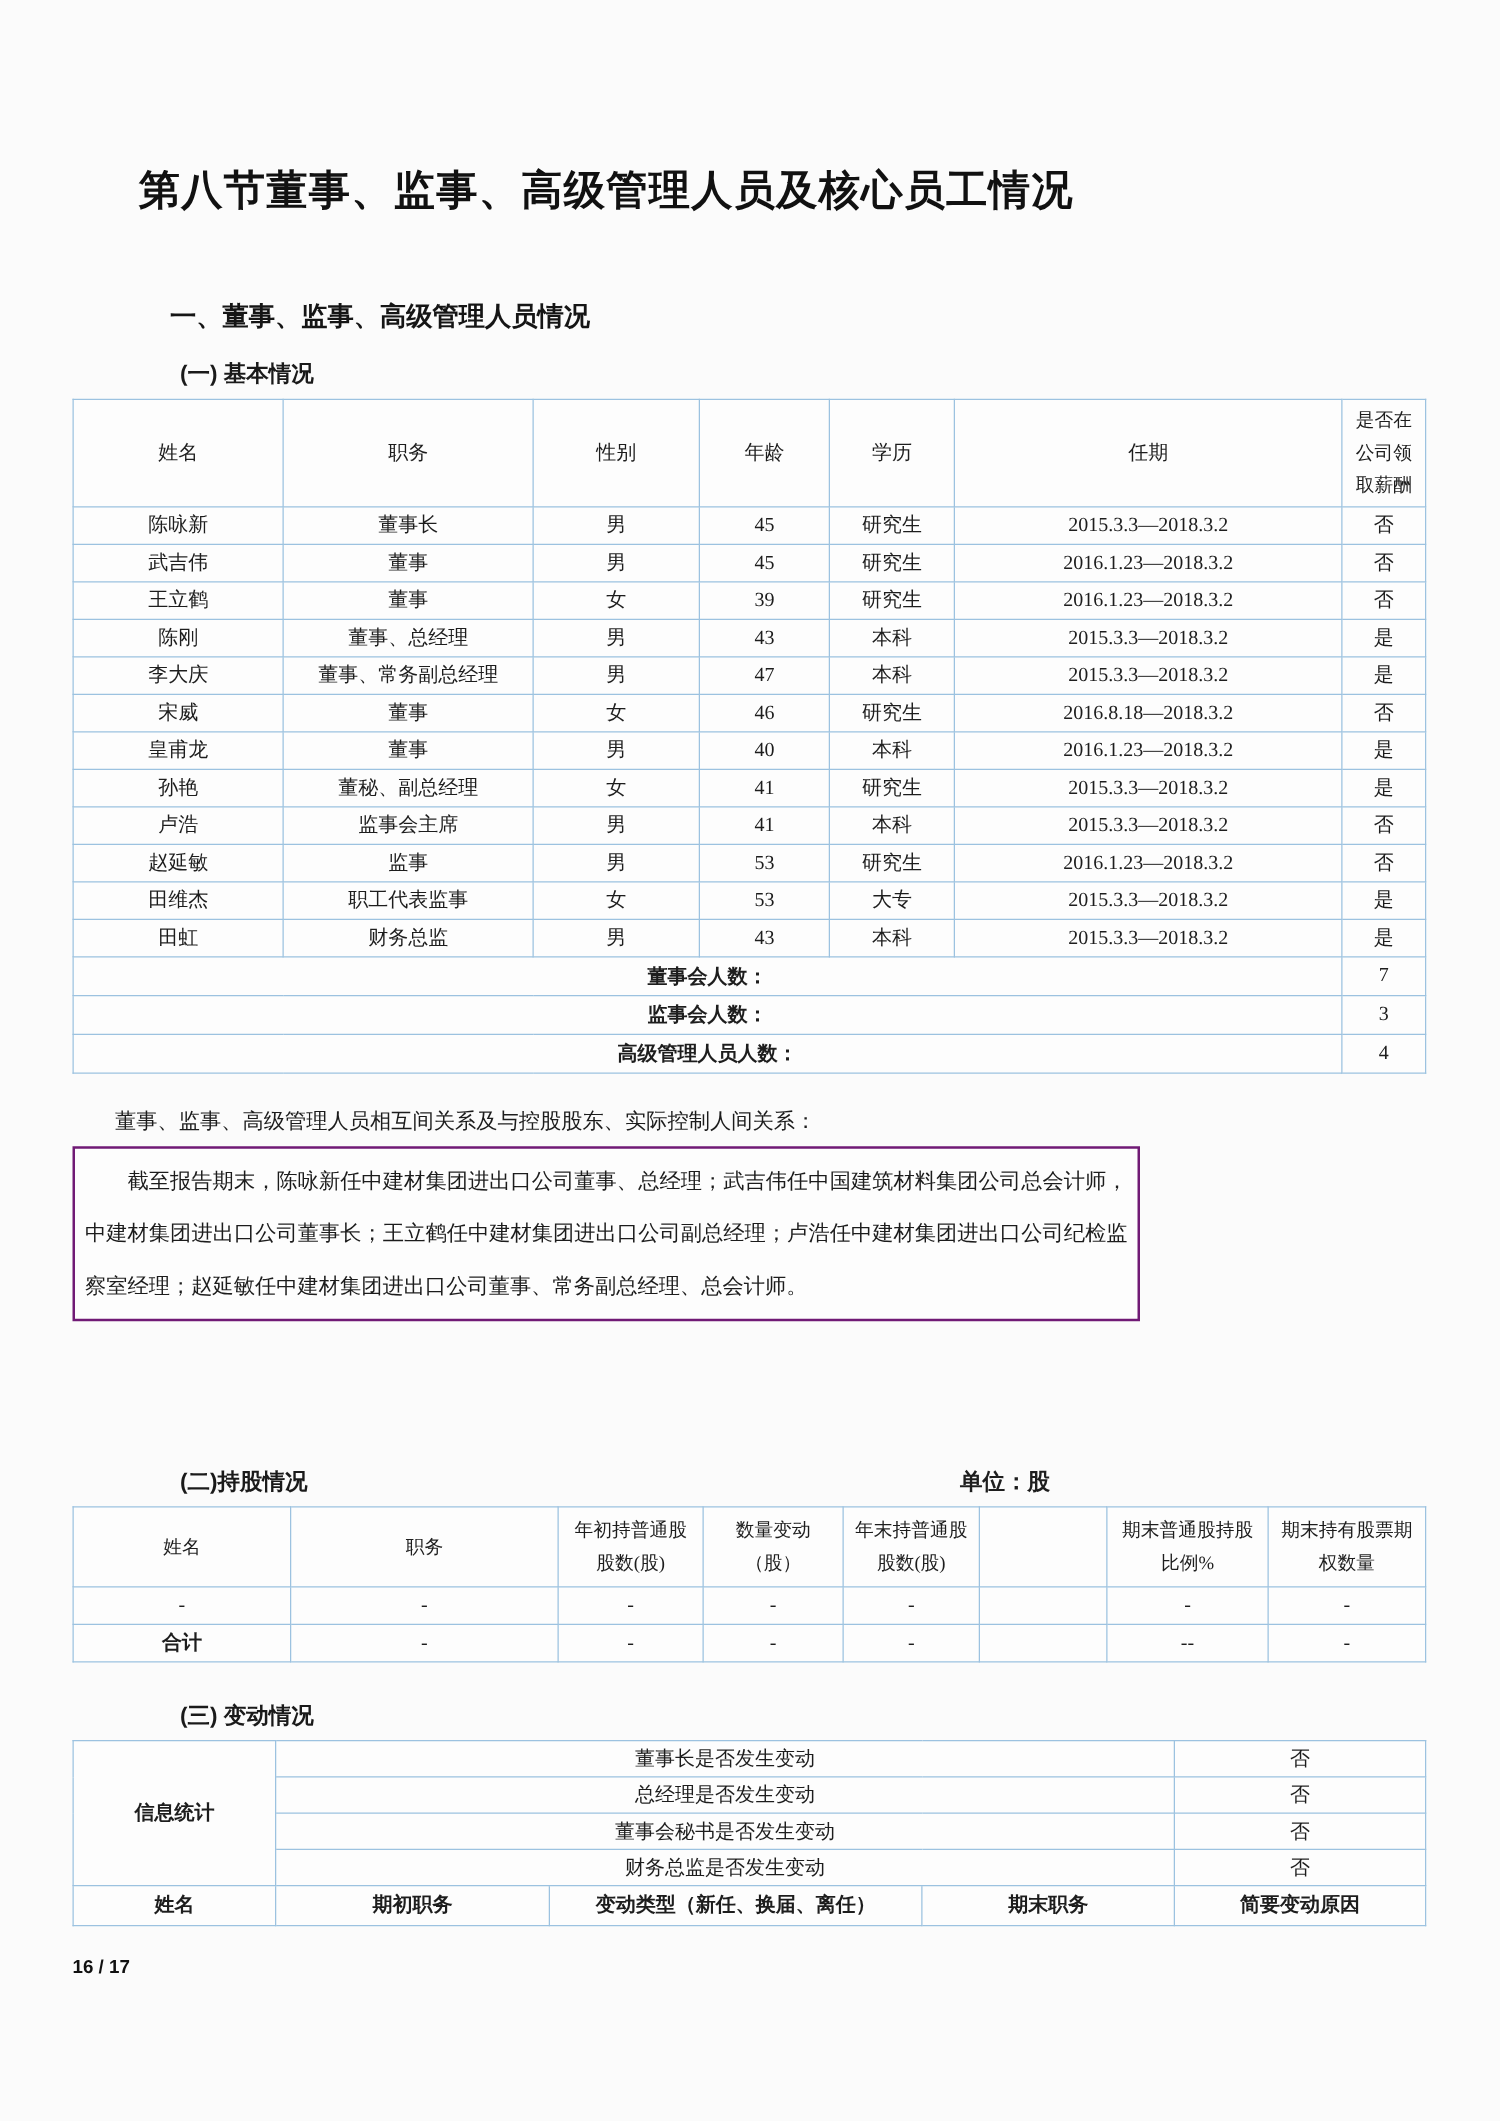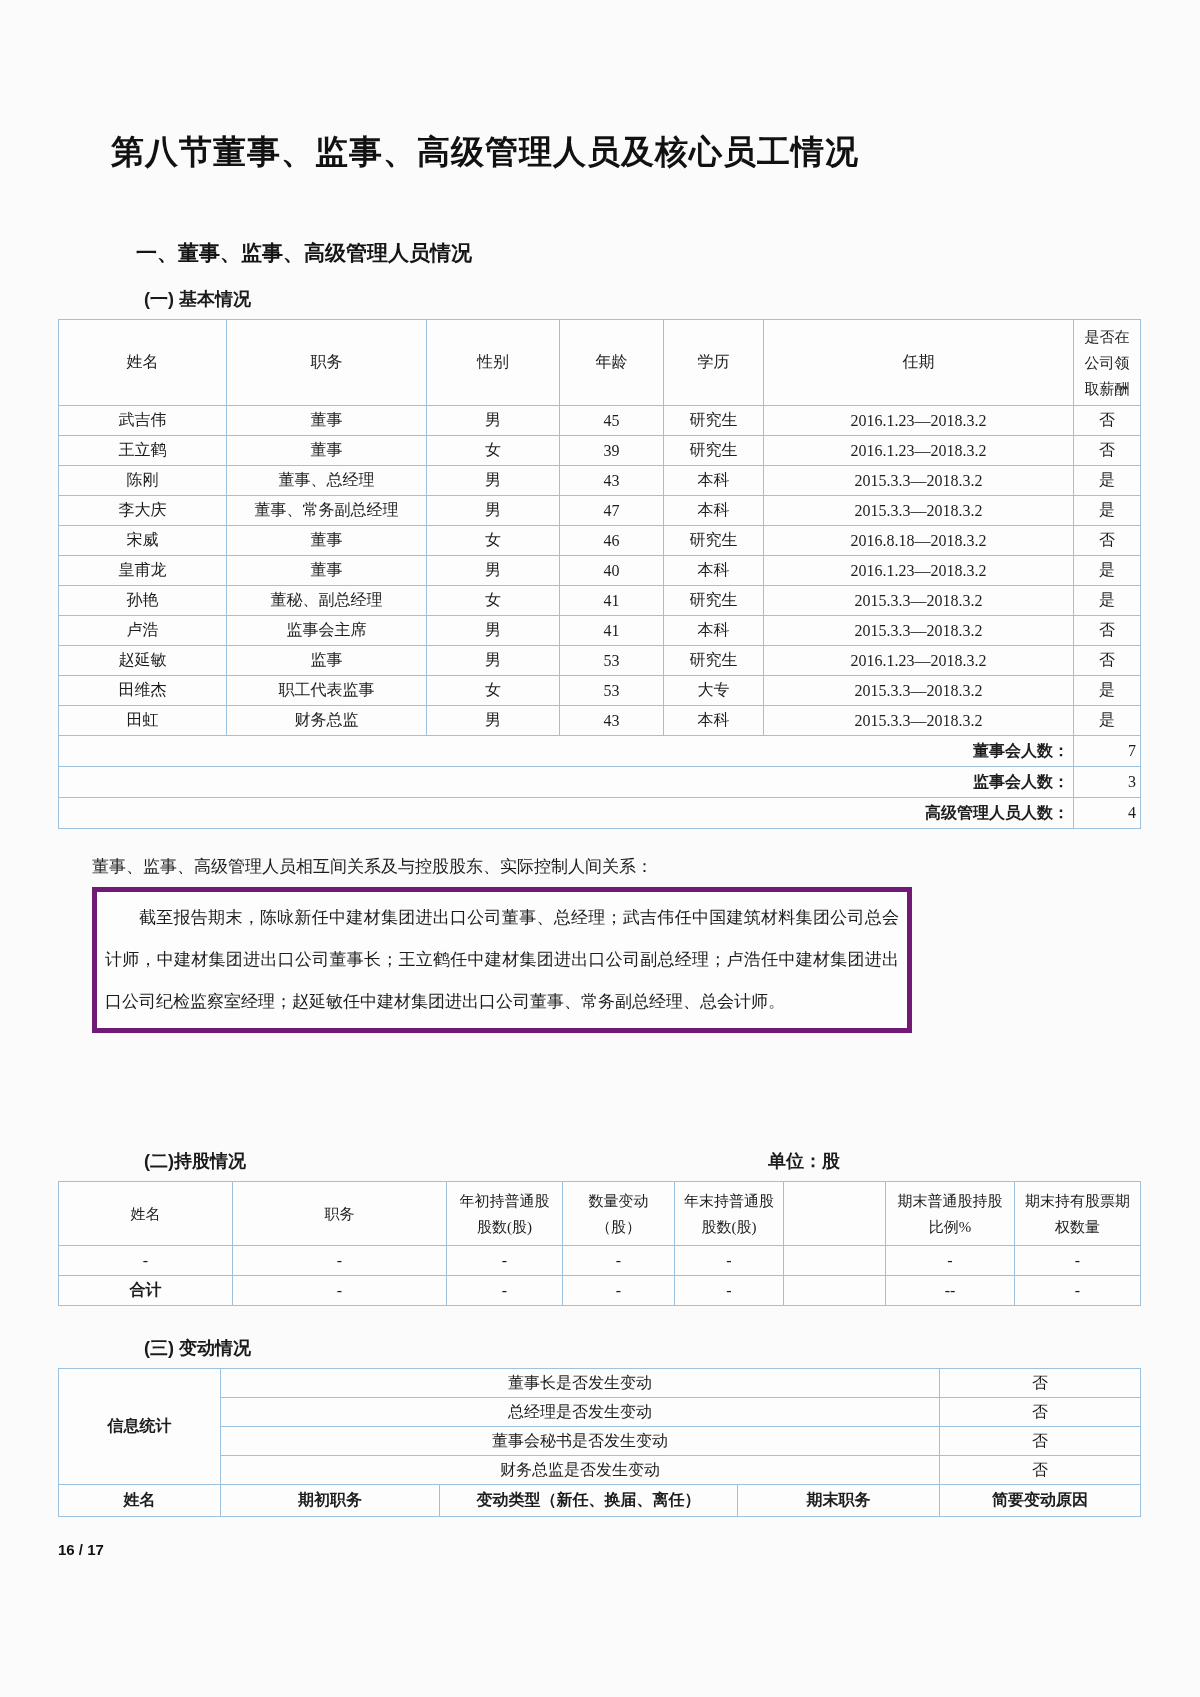--- a/index.html
+++ b/index.html
@@ -54,46 +54,45 @@
     font-weight: normal;
     padding: 1px 4px;
     overflow: hidden;
   }
 
   
   .tbl-basic { margin-top: 8px; }
   .tbl-basic th { height: 86px; font-size: 16px; }
   .tbl-basic th.salary-head { font-size: 15px; padding: 0 9px; line-height: 26px; }
   .tbl-basic tbody.data-rows td { height: 30px; }
-  .tbl-basic .sum-row td { height: 31px; text-align: right; }
+  .tbl-basic .sum-row td { height: 31px; }
   .sum-label {
     font-family: "Liberation Sans", "DejaVu Sans", sans-serif;
     font-weight: bold;
     font-size: 16px;
   }
 
   
   .rel-lead {
     margin-top: 26px;
     font-size: 17px;
     text-indent: 2em;
     line-height: 24px;
     color: #1c1c1c;
   }
   .rel-box {
     margin-top: 8px;
-    border: 5px solid #701a75;
+    border: 2px solid #701a75;
     background: #fdfdfd;
     padding: 5px 8px;
     font-size: 17px;
     line-height: 42px;
     text-align: justify;
     text-indent: 2em;
     color: #1c1c1c;
-    margin-left: 34px;
   }
 
   
   .share-head-row {
     margin-top: 116px;
     display: flex;
     justify-content: space-between;
     align-items: center;
   }
   .unit-label {
@@ -162,20 +161,29 @@
         <th>职务</th>
         <th>性别</th>
         <th>年龄</th>
         <th>学历</th>
         <th>任期</th>
         <th class="salary-head">是否在公司领取薪酬</th>
       </tr>
     </thead>
     <tbody class="data-rows" data-rows="basic_info.rows">
 
+    <tr>
+        <td>陈咏新</td>
+        <td>董事长</td>
+        <td>男</td>
+        <td>45</td>
+        <td>研究生</td>
+        <td>2015.3.3—2018.3.2</td>
+        <td>否</td>
+      </tr>
         <tr>
         <td>武吉伟</td>
         <td>董事</td>
         <td>男</td>
         <td>45</td>
         <td>研究生</td>
         <td>2016.1.23—2018.3.2</td>
         <td>否</td>
       </tr>
         <tr>

